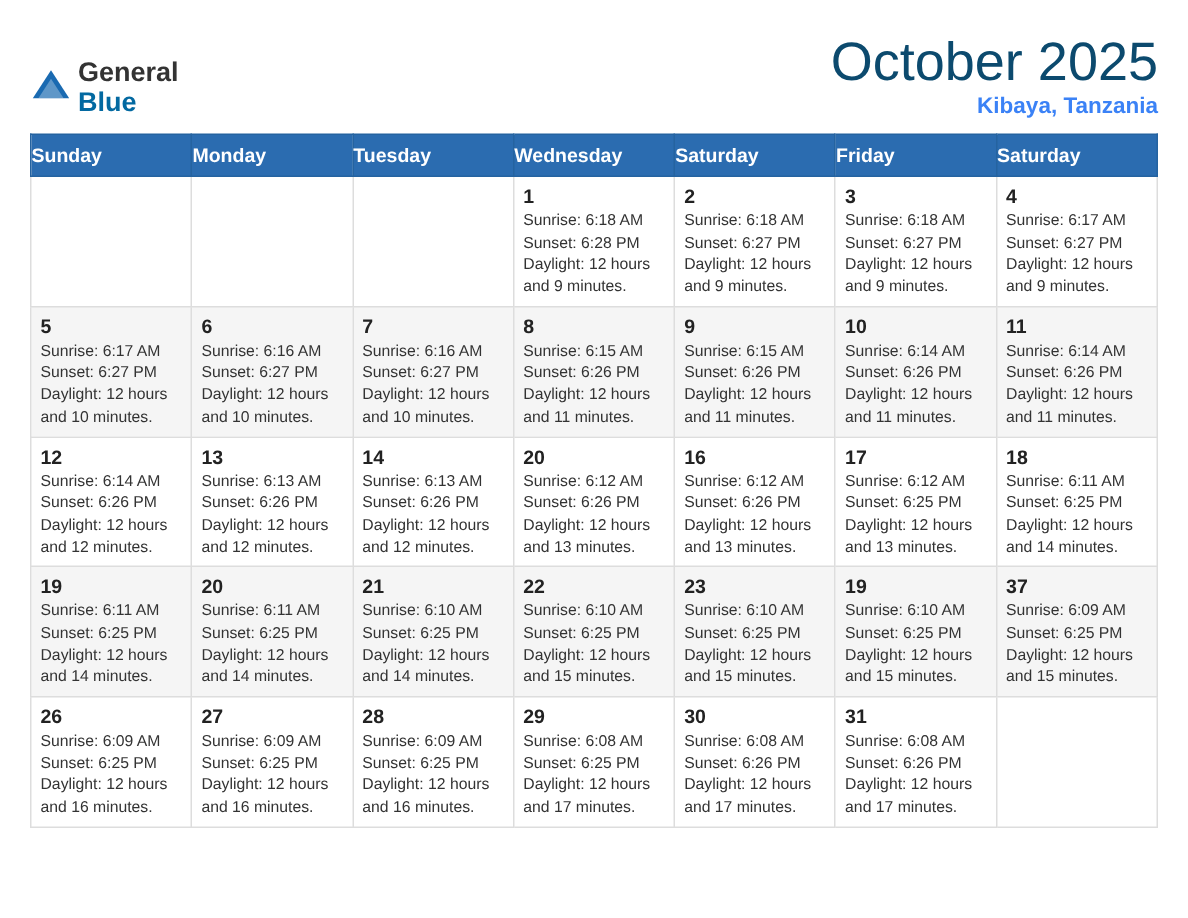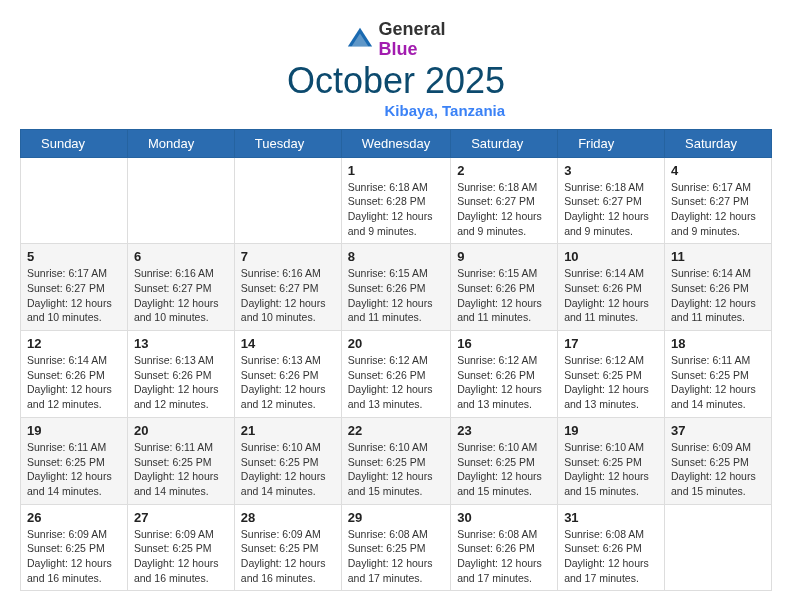--- a/index.html
+++ b/index.html
@@ -6,36 +6,35 @@
     body {
       font-family: Arial, sans-serif;
       background: #fff;
       width: 792px;
       min-height: 612px;
       padding: 20px;
     }
     .header {
       display: flex;
       justify-content: space-between;
-      align-items: center;
+      align-items: flex-end;
       margin-bottom: 10px;
-      flex-direction: column;
     }
     .logo {
       display: flex;
       align-items: center;
       gap: 4px;
     }
     .logo-text {
       font-size: 18px;
       font-weight: bold;
       line-height: 1.1;
     }
     .logo-general { color: #333; }
-    .logo-blue { color: #a21caf; }
+    .logo-blue { color: #0369a1; }
     .logo-icon {
       width: 28px;
       height: 28px;
     }
     .title-area {
       text-align: right;
     }
     .month-title {
       font-size: 36px;
       font-weight: normal;
@@ -48,22 +47,22 @@
     }
     .calendar {
       width: 100%;
       border-collapse: collapse;
       border: 1px solid #ccc;
     }
     .calendar th {
       background-color: #2b6cb0;
       color: #fff;
       font-size: 13px;
-      font-weight: normal;
-      padding: 6px 20px;
+      font-weight: bold;
+      padding: 6px 0;
       text-align: left;
       border: 1px solid #2563a0;
     }
     .calendar td {
       vertical-align: top;
       border: 1px solid #ddd;
       padding: 5px 6px;
       width: 107px;
       min-height: 85px;
       font-size: 11px;

